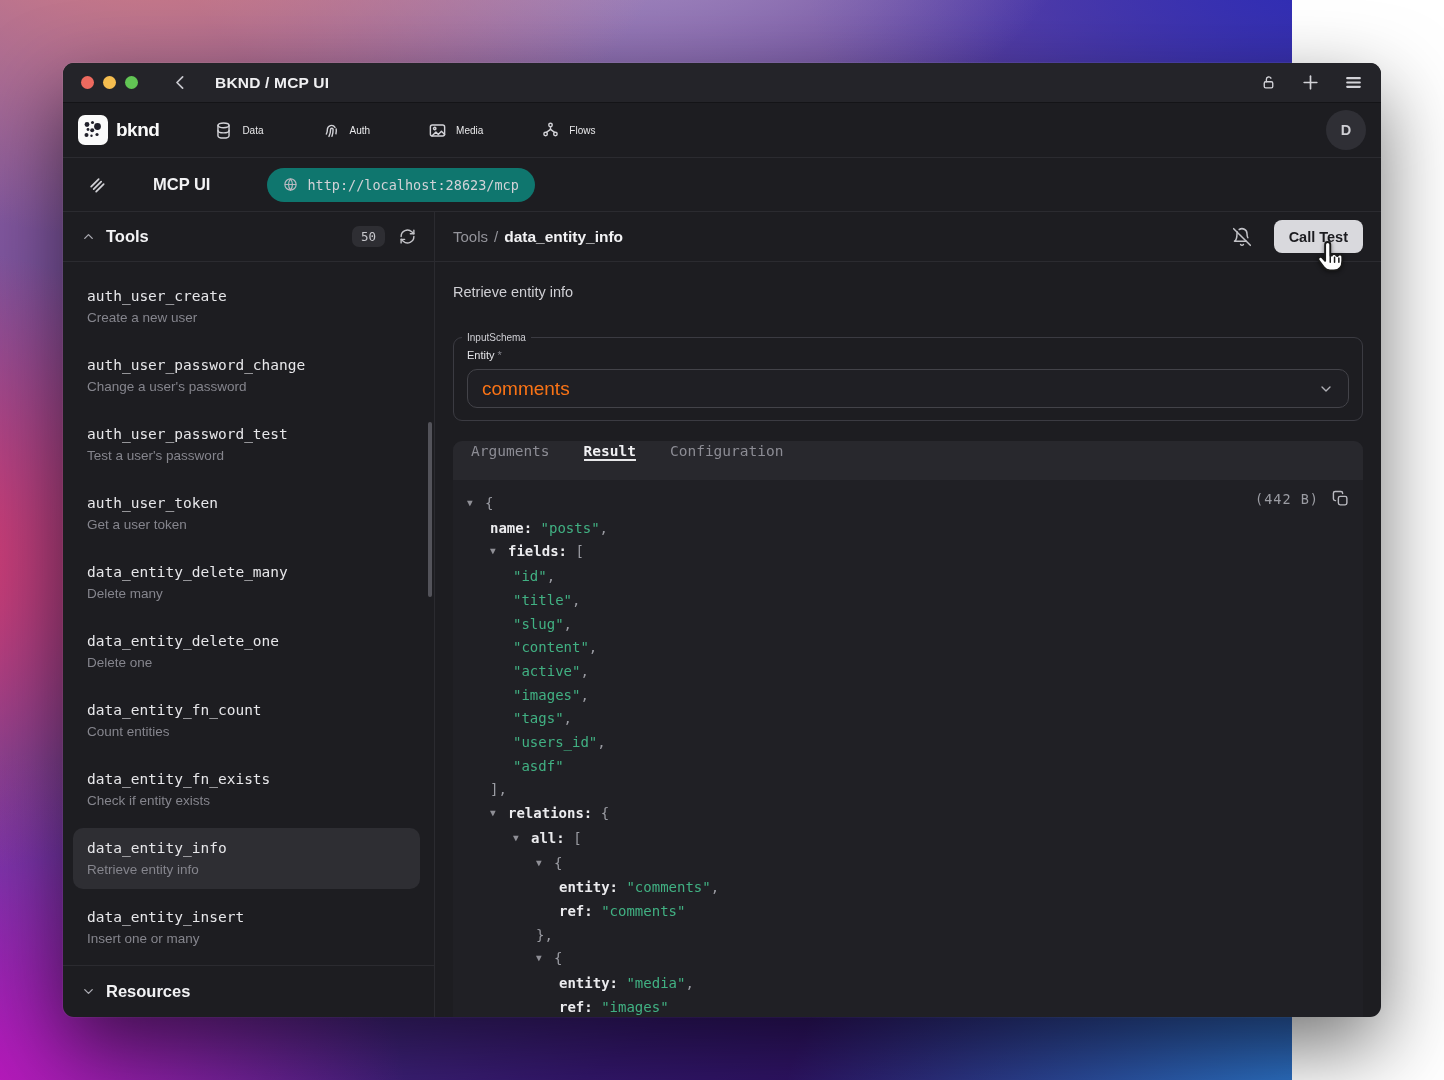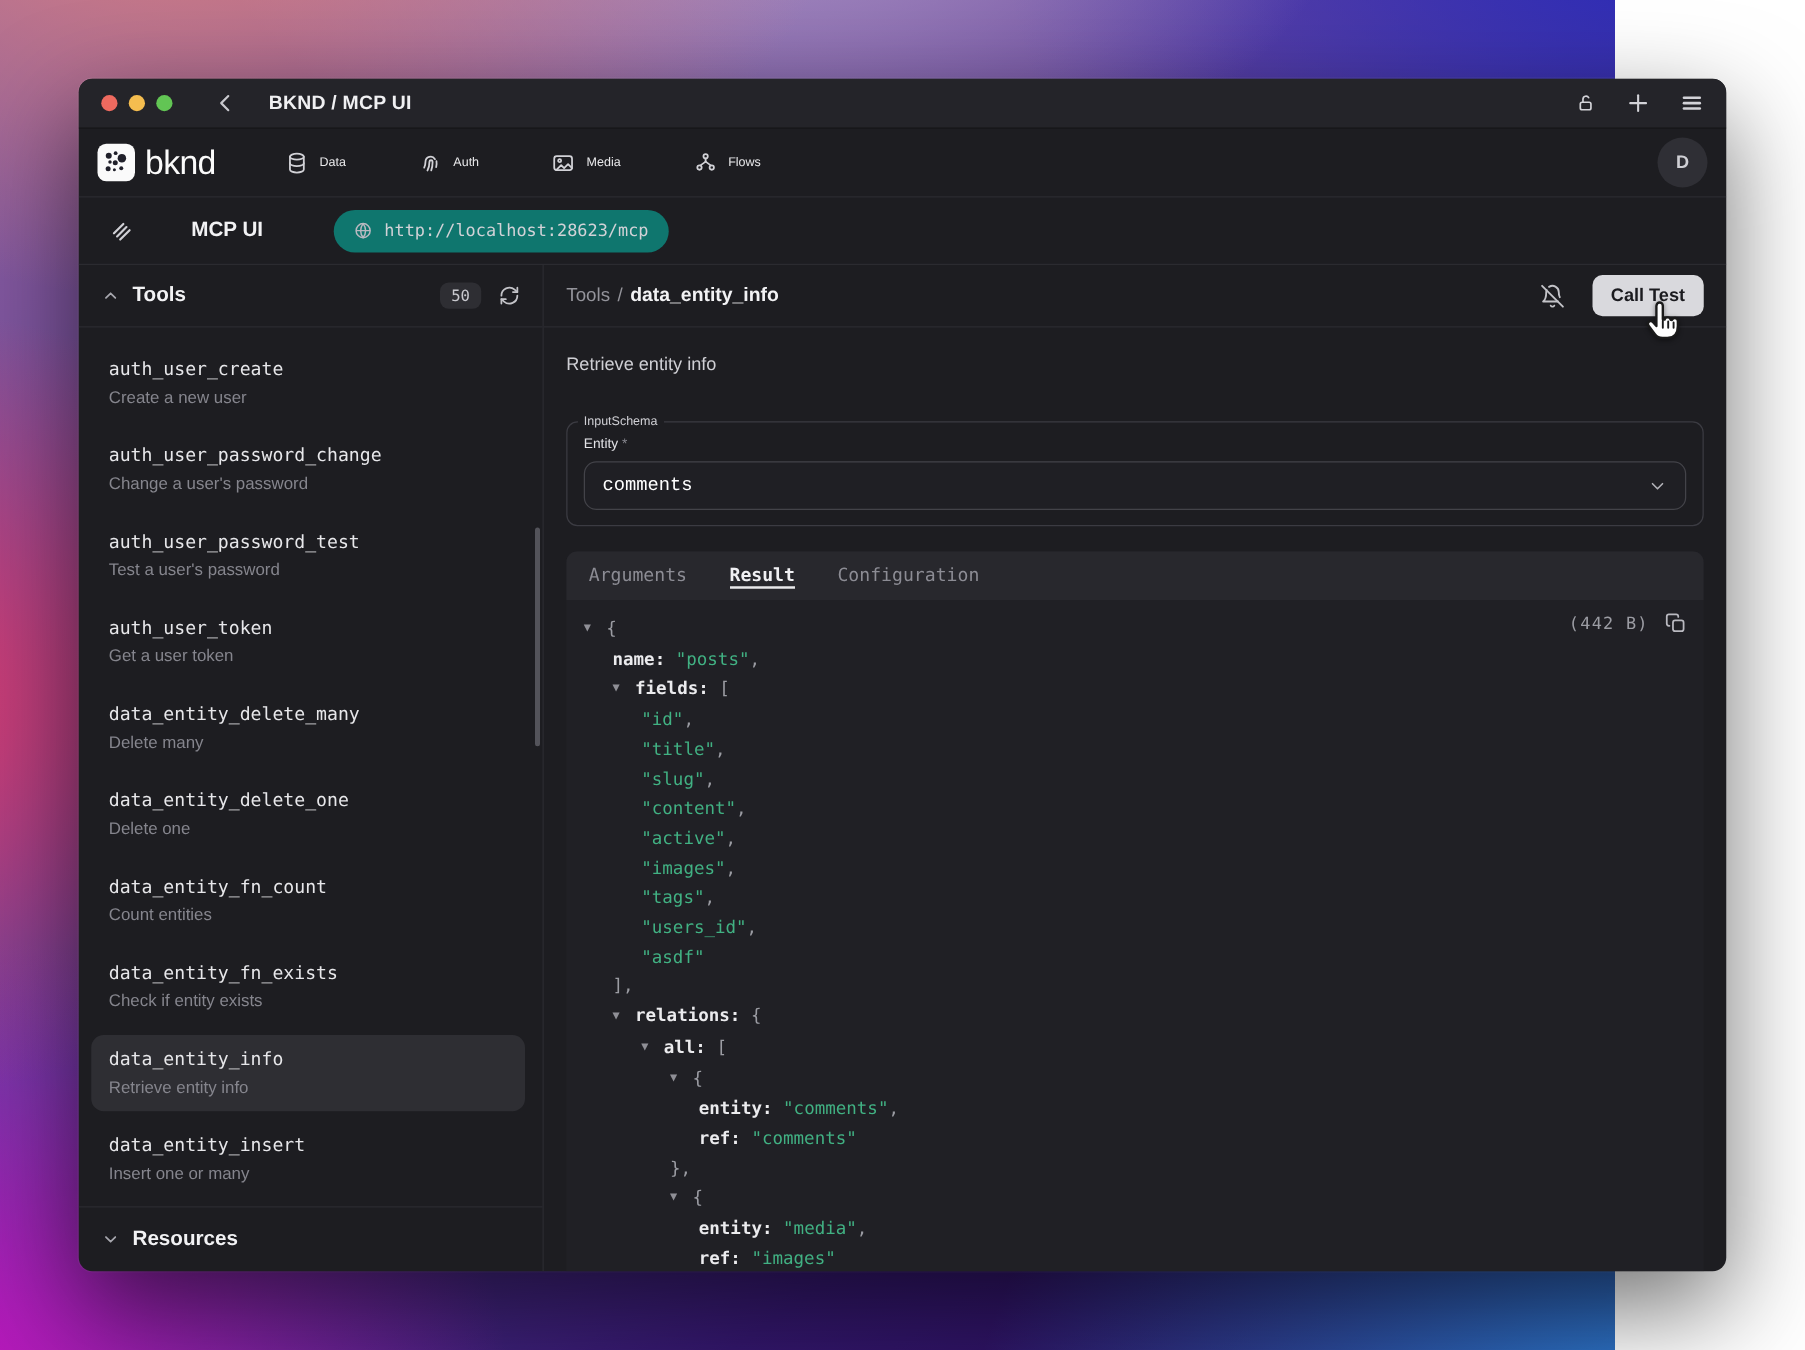--- a/index.html
+++ b/index.html
@@ -33,21 +33,21 @@
   .light.red { background:#ee6a5f; } .light.yellow { background:#f5bd4f; } .light.green { background:#62c554; }
   .back-btn { margin-left:34px; color:#c9c9ce; display:flex; align-items:center; }
   .win-title { margin-left:26px; font-size:15.5px; font-weight:700; color:#f0f0f2; letter-spacing:.2px; }
   .titlebar-right { margin-left:auto; display:flex; align-items:center; gap:24px; color:#d3d3d8; }
   .titlebar-right .tb-btn { display:flex; align-items:center; }
 
   
   .navbar { height:55px; flex:0 0 55px; display:flex; align-items:center; padding:0 15px; border-bottom:1px solid #2b2b30; }
   .brand { display:flex; align-items:center; gap:8px; }
   .brand-mark { width:30px; height:30px; background:#fafafa; border-radius:7px; position:relative; }
-  .brand-name { font-size:27px; font-weight:400; color:#fafafa; letter-spacing:-.5px; }
+  .brand-name { font-size:19px; font-weight:700; color:#fafafa; letter-spacing:-.5px; }
   .nav-items { display:flex; align-items:center; gap:58px; margin-left:55px; }
   .nav-item { display:flex; align-items:center; gap:9px; color:#e8e8ea; font-size:10px; cursor:default; }
   .nav-item svg { color:#d2d2d7; }
   .avatar { margin-left:auto; width:40px; height:40px; border-radius:50%; background:#2f2f35; color:#cfcfd4; font-size:14.5px; font-weight:700; display:flex; align-items:center; justify-content:center; }
 
   
   .mcpbar { height:54px; flex:0 0 54px; display:flex; align-items:center; padding:0 24px; border-bottom:1px solid #2b2b30;gap:37px; }
   .mcp-icon { color:#cfcfd4; display:flex; }
   .mcp-title { margin-left:9px; font-size:16.5px; font-weight:800; color:#f2f2f4; }
   .url-pill { margin-left:20px; height:34px; background:#0f766e; border-radius:17px; display:flex; align-items:center; gap:9px; padding:0 16px; }
@@ -86,25 +86,25 @@
   .call-tool-btn { height:33px; background:#d9d9dd; color:#1b1b1f; font-size:14.5px; font-weight:700; border:none; border-radius:8px; padding:0 15px; font-family:"Liberation Sans", sans-serif; }
 
   .main-body { flex:1; min-height:0; display:flex; flex-direction:column; padding:20px 18px 0; }
   .tool-description { font-size:14.5px; color:#cfcfd4; line-height:20px; }
 
   fieldset.schema { margin-top:30px; border:1px solid #3b3b42; border-radius:9px; padding:0 13px 12px; }
   fieldset.schema legend { font-size:10px; color:#cfcfd4; padding:0 5px; margin-left:-5px; }
   .field-label { margin:6px 0 8px; font-size:11px; color:#e3e3e7; }
   .required-mark { color:#85858d; margin-left:3px; }
   .select-box { height:39px; border:1px solid #434349; border-radius:10px; background:#1f1f24; display:flex; align-items:center; padding:0 14px; }
-  .select-value { font-size:15px; color:#ffffff;font-family:Liberation Mono, monospace; }
+  .select-value { font-size:19px; color:#f97316; }
   .select-box svg { margin-left:auto; color:#b0b0b6; }
 
   .panel { margin-top:20px; flex:1; min-height:0; display:flex; flex-direction:column; background:#202025; border-radius:9px 9px 0 0; overflow:hidden; }
-  .tabs { height:39px; flex:0 0 39px; background:#28282d; display:flex; align-items:center; gap:34px; padding:0 18px; font-family:"DejaVu Sans Mono", monospace; font-size:14.5px; }
+  .tabs { height:39px; flex:0 0 39px; background:#28282d; display:flex; align-items:flex-start; gap:34px; padding:0 18px; font-family:"DejaVu Sans Mono", monospace; font-size:14.5px; }
   .tab { display:flex; align-items:center; color:#8c8c94; border-bottom:2px solid transparent; padding-top:2px; }
   .tab.active { color:#f0f0f3; font-weight:700; border-bottom-color:#e8e8ea; }
 
   .result { flex:1; min-height:0; position:relative; overflow:hidden; padding-top:12px; font-family:"DejaVu Sans Mono", monospace; font-size:14px; }
   .result-meta { position:absolute; top:10px; right:14px; display:flex; align-items:center; gap:13px; }
   .result-size { font-size:13.5px; color:#9b9ca3; letter-spacing:1px; }
   .copy-btn { color:#b9b9c0; display:flex; }
   .json-line { line-height:23.7px; white-space:pre; }
   .json-arrow { display:inline-block; width:18px; font-size:9.5px; color:#8f8f96; transform:translateY(-2px); }
   .tok-key { color:#ebebee; font-weight:700; }

